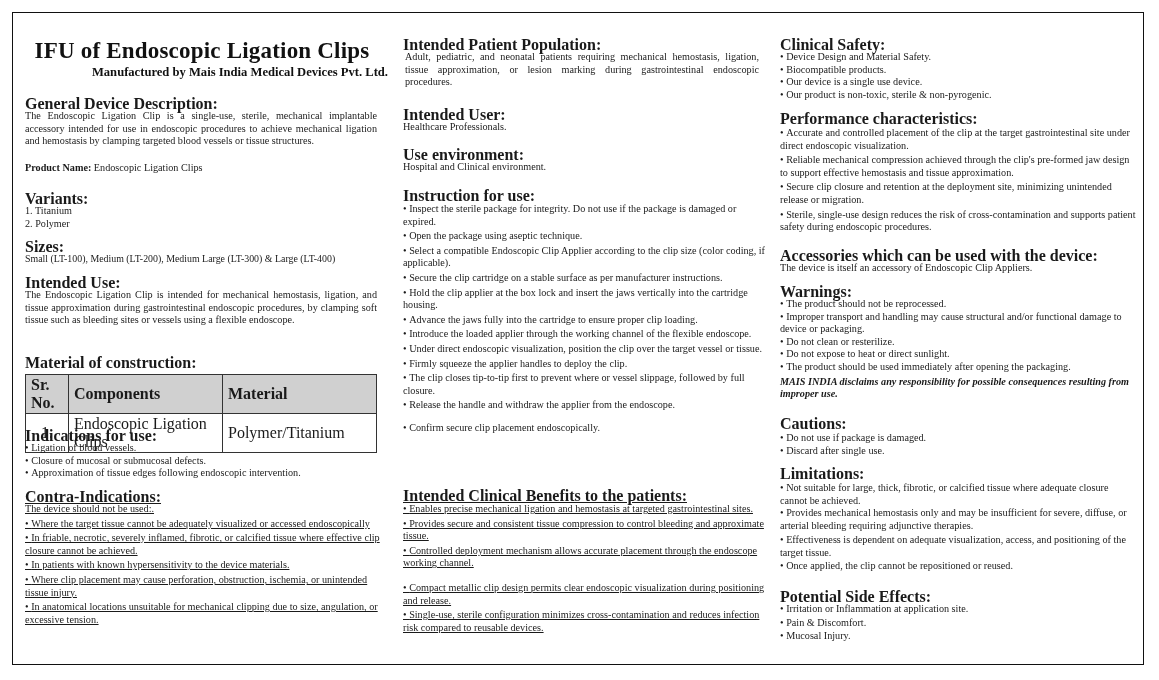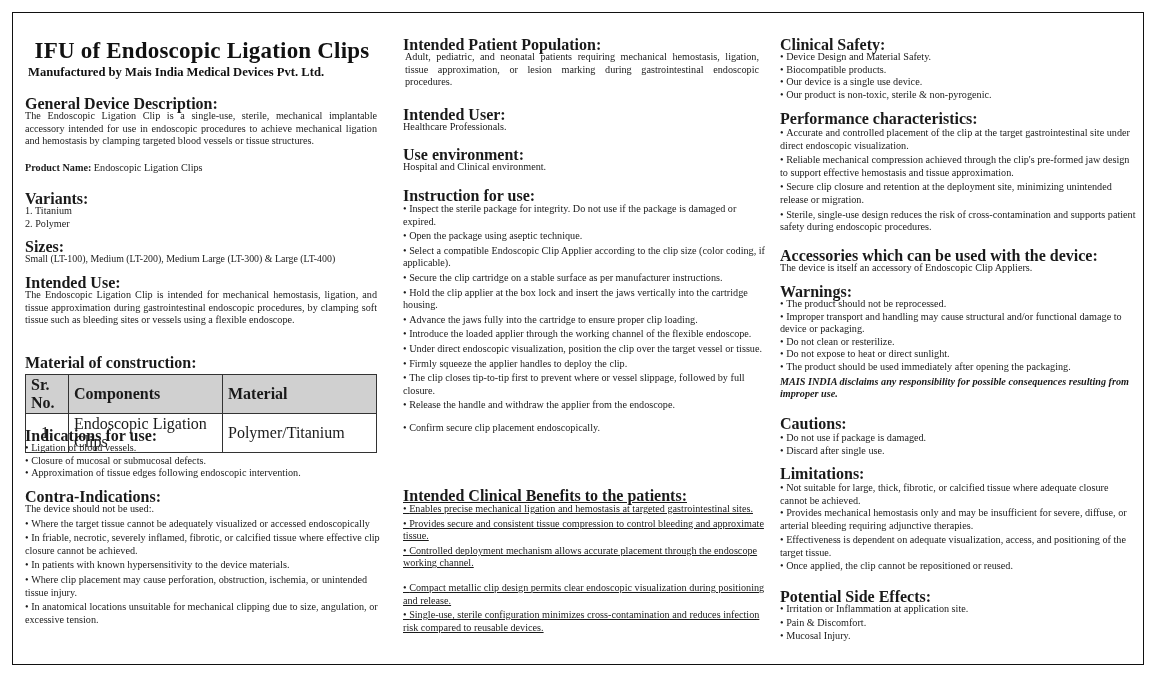--- a/index.html
+++ b/index.html
@@ -8,21 +8,21 @@
   .frame { position: absolute; left: 12px; top: 12px; width: 1132px; height: 653px;
            border: 1.5px solid #111; box-sizing: border-box; }
   .blk { position: absolute; font-size: 10.2px; line-height: 12.6px; }
   .h { font-weight: bold; font-size: 16px; display: block; line-height: 13px; }
   .p { display: block; }
   .j { text-align: justify; }
   .li { display: block; }
   .li::before { content: "\2022\00a0"; }
   .title { position: absolute; left: 12px; top: 38px; width: 380px; text-align: center;
            font-weight: bold; font-size: 23px; letter-spacing: 0.2px; color: #111; }
-  .subtitle { position: absolute; left: 28px; top: 65px; width: 380px; text-align: left;
+  .subtitle { position: absolute; left: 8px; top: 65px; width: 380px; text-align: right;
               font-weight: bold; font-size: 12.6px; color: #111; }
   table.mat { position: absolute; left: 25px; top: 374px; width: 352px; border-collapse: collapse;
               font-size: 16px; }
   table.mat th { background: #d0d0d0; font-weight: bold; text-align: left; padding: 1px 5px;
                  border: 1px solid #333; height: 13px; }
   table.mat td { border: 1px solid #333; padding: 1px 5px; height: 26px; vertical-align: middle; }
   table.mat td.c { text-align: center; }
   .warnbold { font-weight: bold; font-style: italic; display: block; }
 </style>
 </head>
@@ -79,21 +79,21 @@
   </tbody>
 </table>
 
 <div class="blk" style="left:25px; top:429px; width:360px;">
   <span class="h">Indications for use:</span>
   <span class="li">Ligation of blood vessels.</span>
   <span class="li">Closure of mucosal or submucosal defects.</span>
   <span class="li">Approximation of tissue edges following endoscopic intervention.</span>
 </div>
 
-<div class="blk" style="left:25px; top:490px; width:358px;">
+<div class="blk" style="left:25px; top:490px; width:358px;text-decoration:underline;">
   <span class="h">Contra-Indications:</span>
   <span class="p" style="margin-bottom:2px">The device should not be used:.</span>
   <span class="li" style="margin-bottom:2px">Where the target tissue cannot be adequately visualized or accessed endoscopically</span>
   <span class="li" style="margin-bottom:2px">In friable, necrotic, severely inflamed, fibrotic, or calcified tissue where effective clip closure cannot be achieved.</span>
   <span class="li" style="margin-bottom:2px">In patients with known hypersensitivity to the device materials.</span>
   <span class="li" style="margin-bottom:2px">Where clip placement may cause perforation, obstruction, ischemia, or unintended tissue injury.</span>
   <span class="li">In anatomical locations unsuitable for mechanical clipping due to size, angulation, or excessive tension.</span>
 </div>
 
 <div class="blk" style="left:403px; top:38px; width:356px;">

